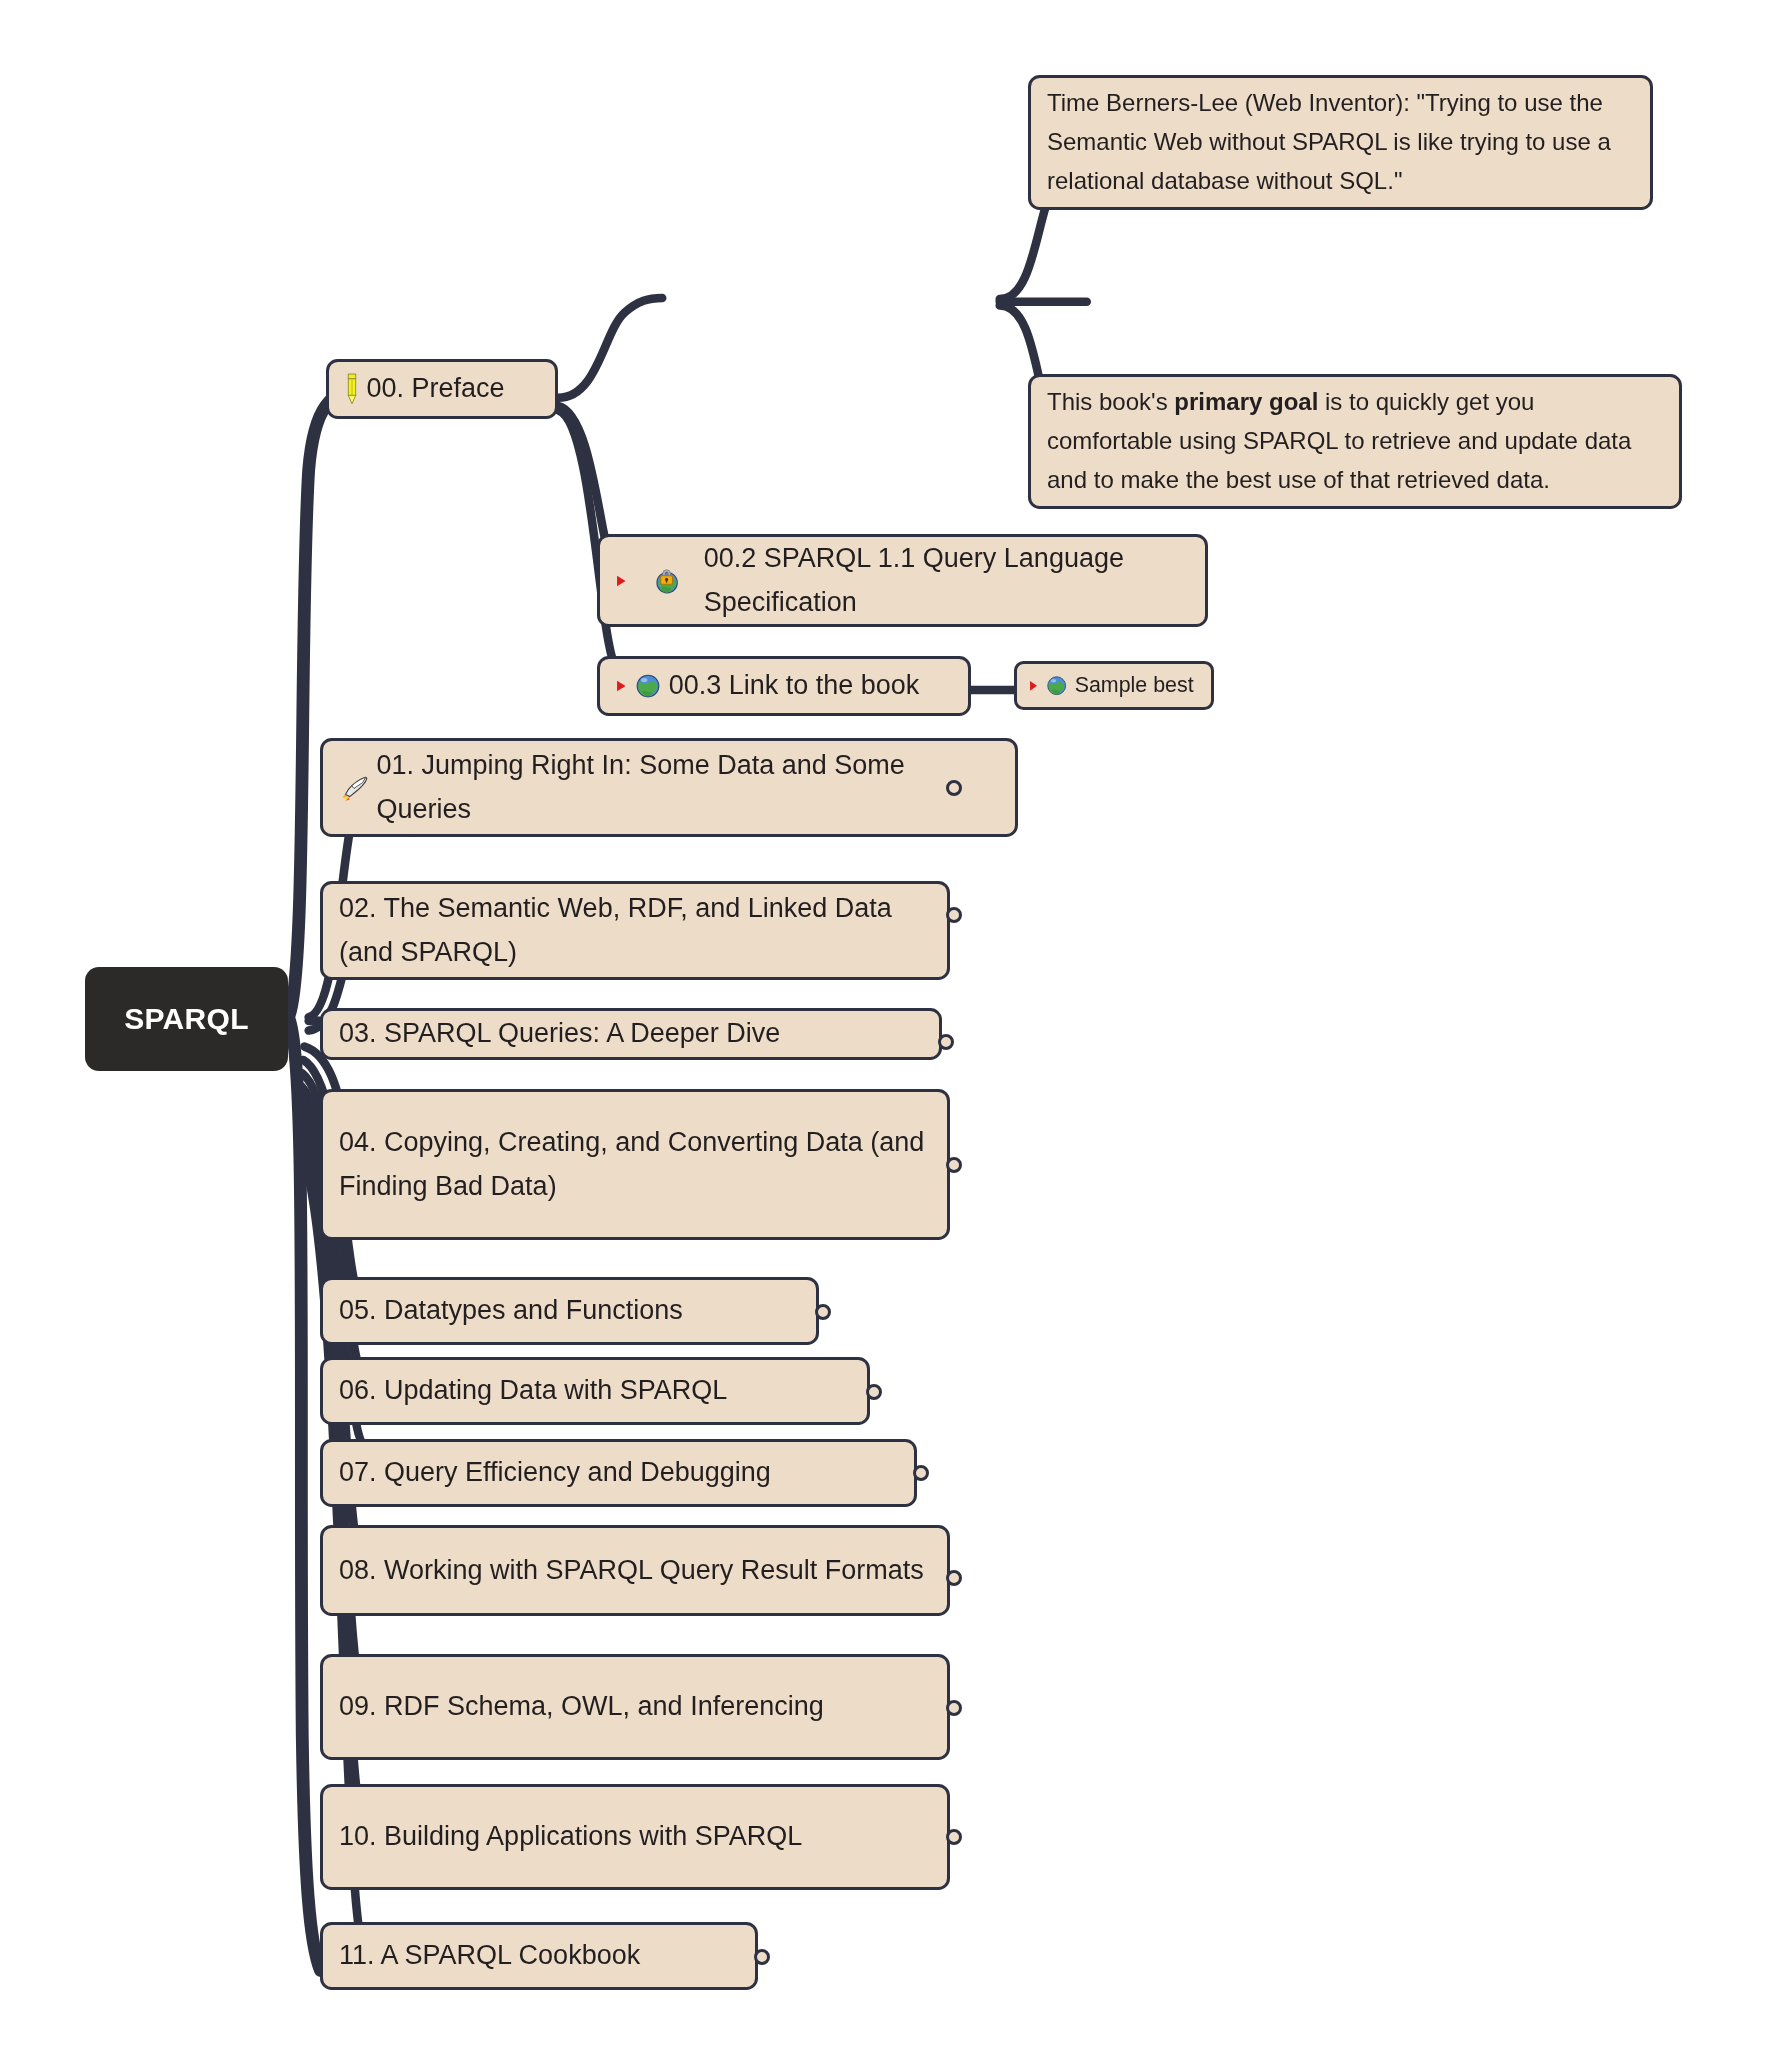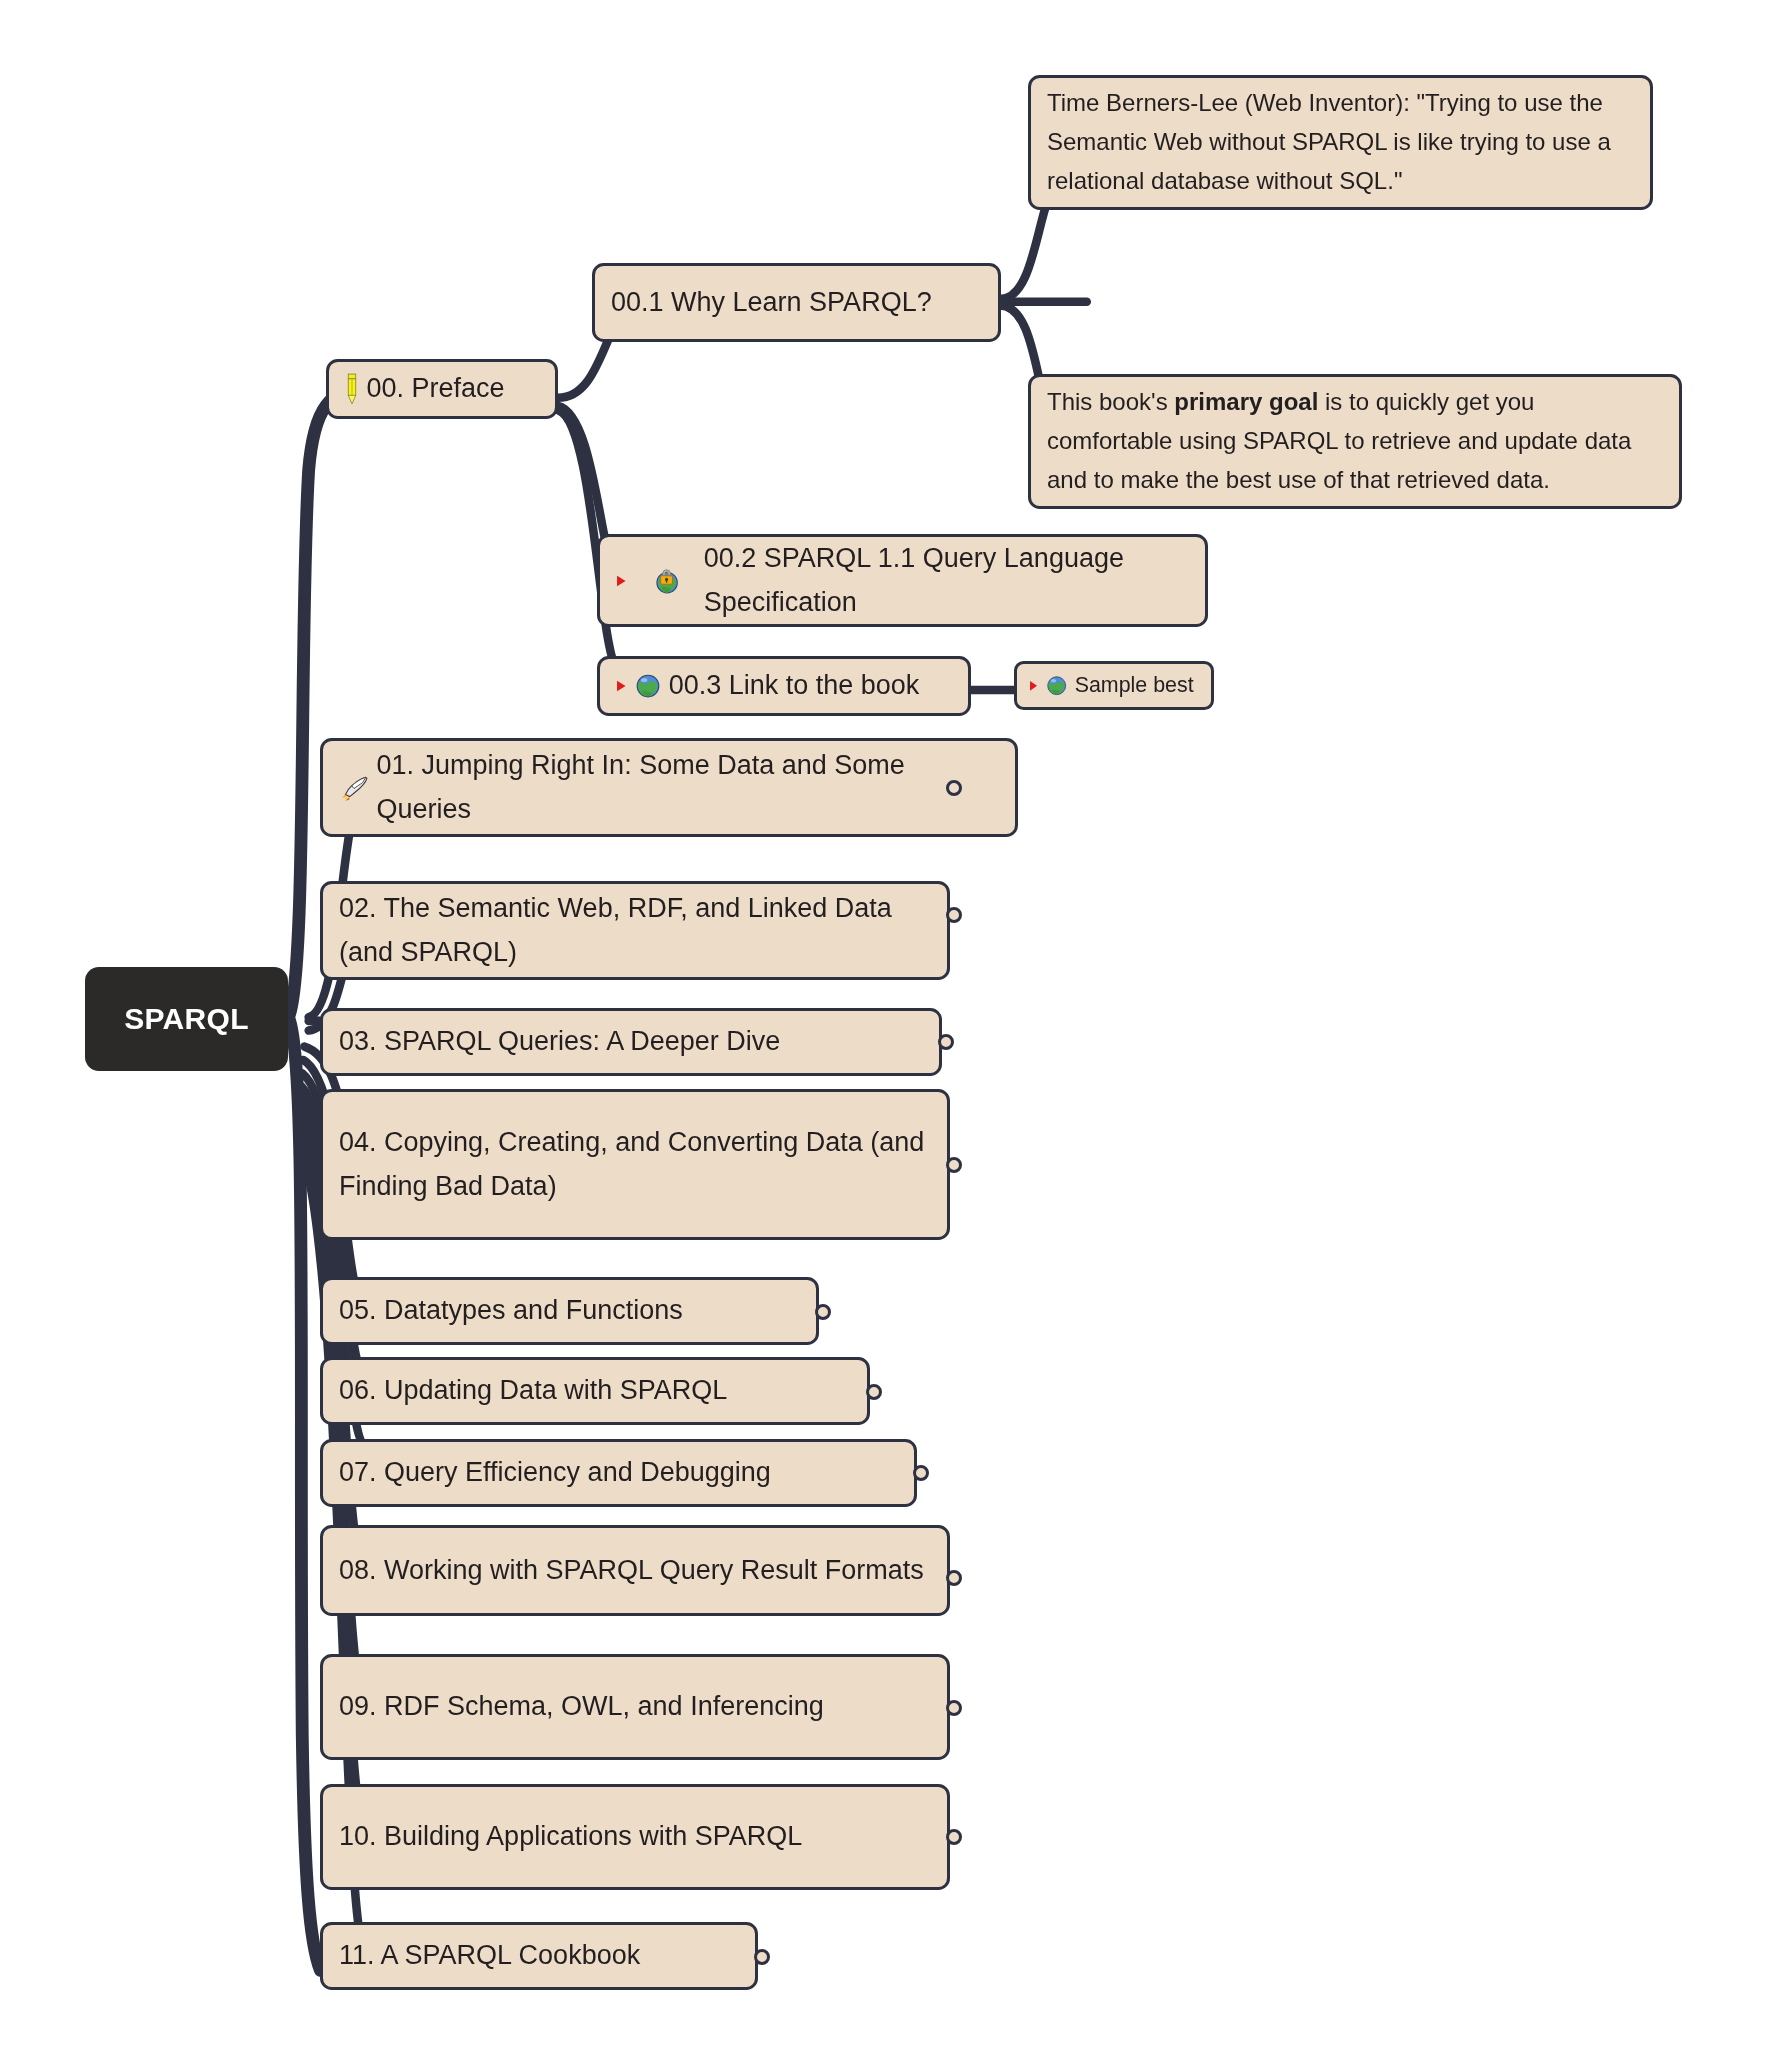--- a/index.html
+++ b/index.html
@@ -129,23 +129,20 @@
       <svg width="14" height="33" viewBox="0 0 26 62">
         <rect x="6" y="2" width="14" height="9" fill="#f2ec2a" stroke="#8a8a20" stroke-width="1.6"></rect>
         <rect x="6" y="11" width="14" height="31" fill="#f6f21f" stroke="#8a8a20" stroke-width="1.6"></rect>
         <line x1="13" y1="12" x2="13" y2="41" stroke="#b3ad18" stroke-width="1.6"></line>
         <polygon points="6,42 20,42 13,58" fill="#fbf86a" stroke="#8a8a20" stroke-width="1.6"></polygon>
       </svg>
     </span>
     <span class="txt">00. Preface</span>
   </div>
 
-  <div class="node size-big" style="left:592px; top:263px; width:409px; height:79px;">
-    <span class="txt">00.1 Why Learn SPARQL?</span>
-  </div>
 
   <div class="node size-mid" style="left:1028px; top:75px; width:625px; height:135px; align-items:center;">
     <span class="txt">Time Berners-Lee (Web Inventor): "Trying to use the Semantic Web without SPARQL is like trying to use a relational database without SQL."</span>
   </div>
 
 
   <div class="node size-mid" style="left:1028px; top:374px; width:654px; height:135px;">
     <span class="txt"><span>This book's </span><b>primary goal</b><span> is to quickly get you comfortable using SPARQL to retrieve and update data and to make the best use of that retrieved data.</span></span>
   </div>
 
@@ -215,21 +212,21 @@
     </span>
     <span class="txt">01. Jumping Right In: Some Data and Some Queries</span>
   </div>
   <div class="childmark" style="left:946px; top:780px;"></div>
 
   <div class="node size-big" style="left:320px; top:865px; width:630px; height:99px;margin-top:16px;">
     <span class="txt">02. The Semantic Web, RDF, and Linked Data (and SPARQL)</span>
   </div>
   <div class="childmark" style="left:946px; top:907px;"></div>
 
-  <div class="node size-big" style="left:320px; top:1008px; width:622px; height:68px;">
+  <div class="node size-big" style="left:320px; top:1008px; width:622px; height:52px;">
     <span class="txt">03. SPARQL Queries: A Deeper Dive</span>
   </div>
   <div class="childmark" style="left:938px; top:1034px;"></div>
 
   <div class="node size-big" style="left:320px; top:1089px; width:630px; height:151px;">
     <span class="txt">04. Copying, Creating, and Converting Data (and Finding Bad Data)</span>
   </div>
   <div class="childmark" style="left:946px; top:1157px;"></div>
 
   <div class="node size-big" style="left:320px; top:1277px; width:499px; height:68px;">

